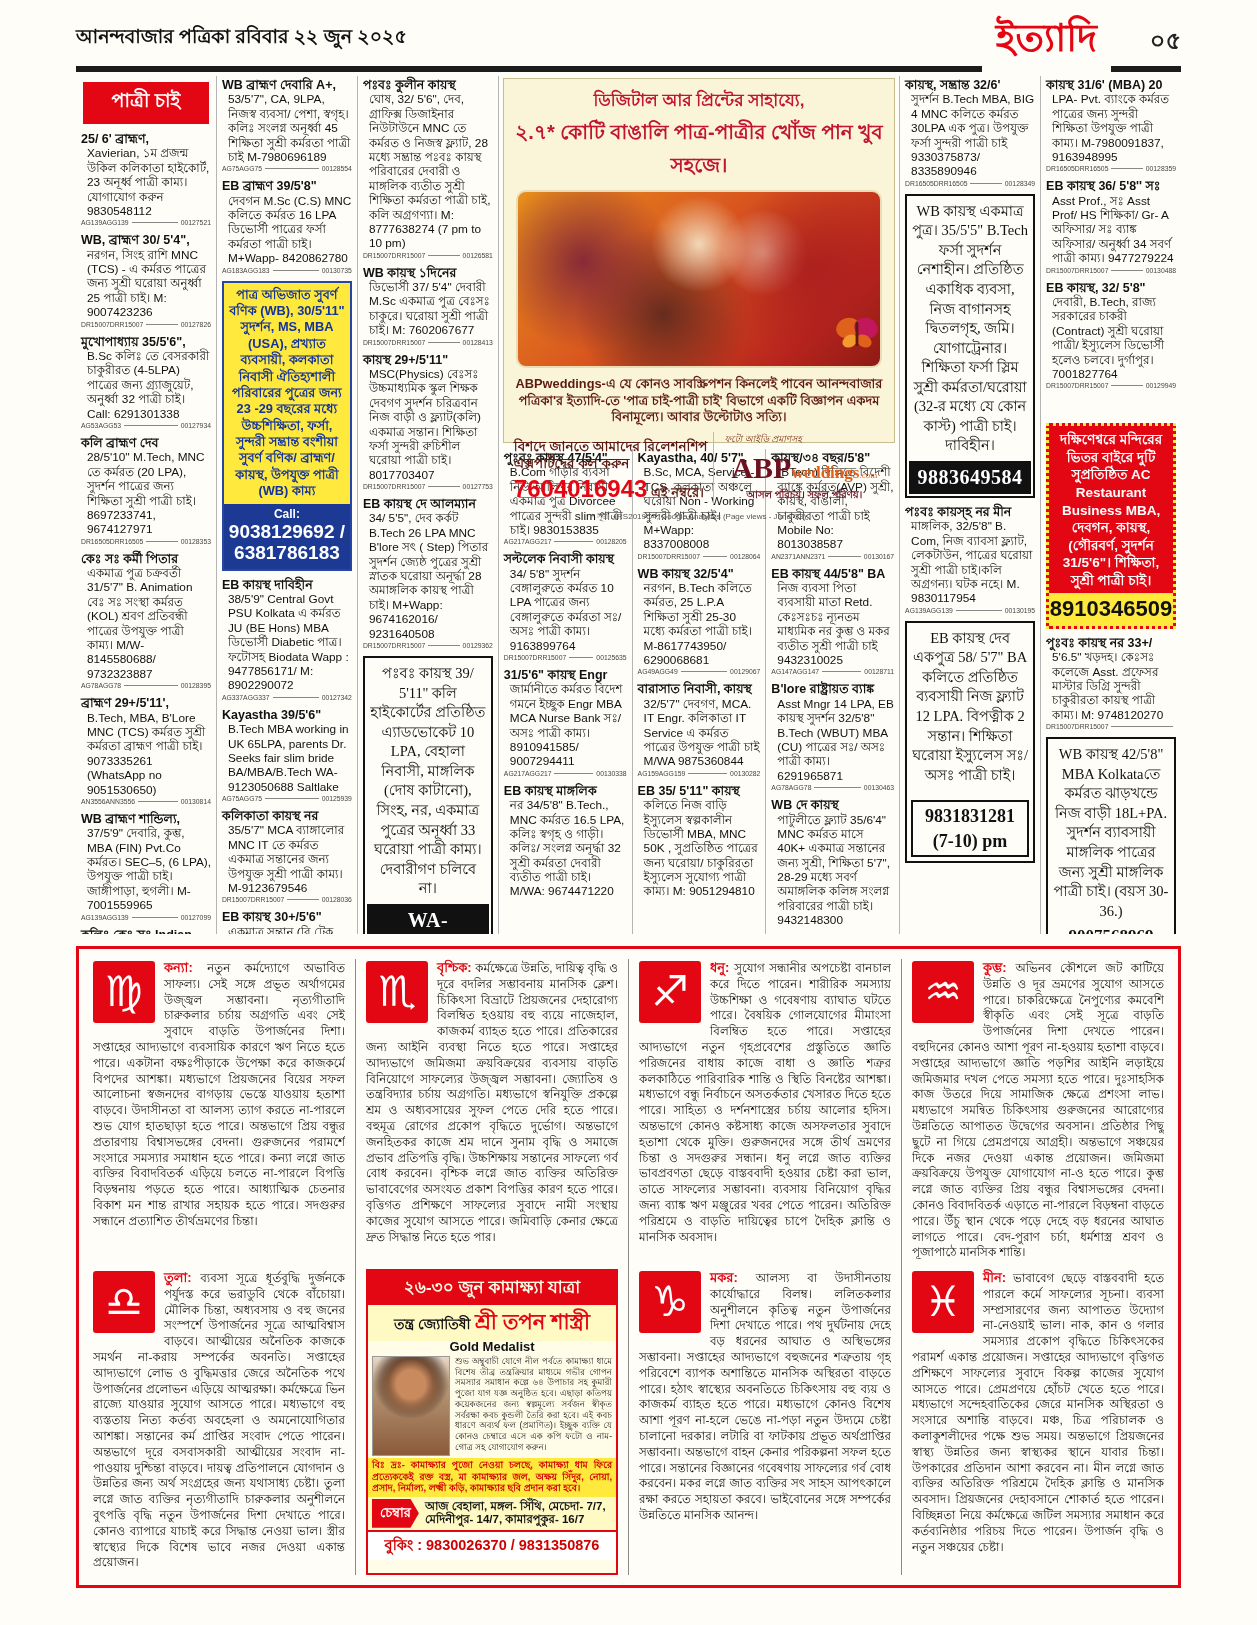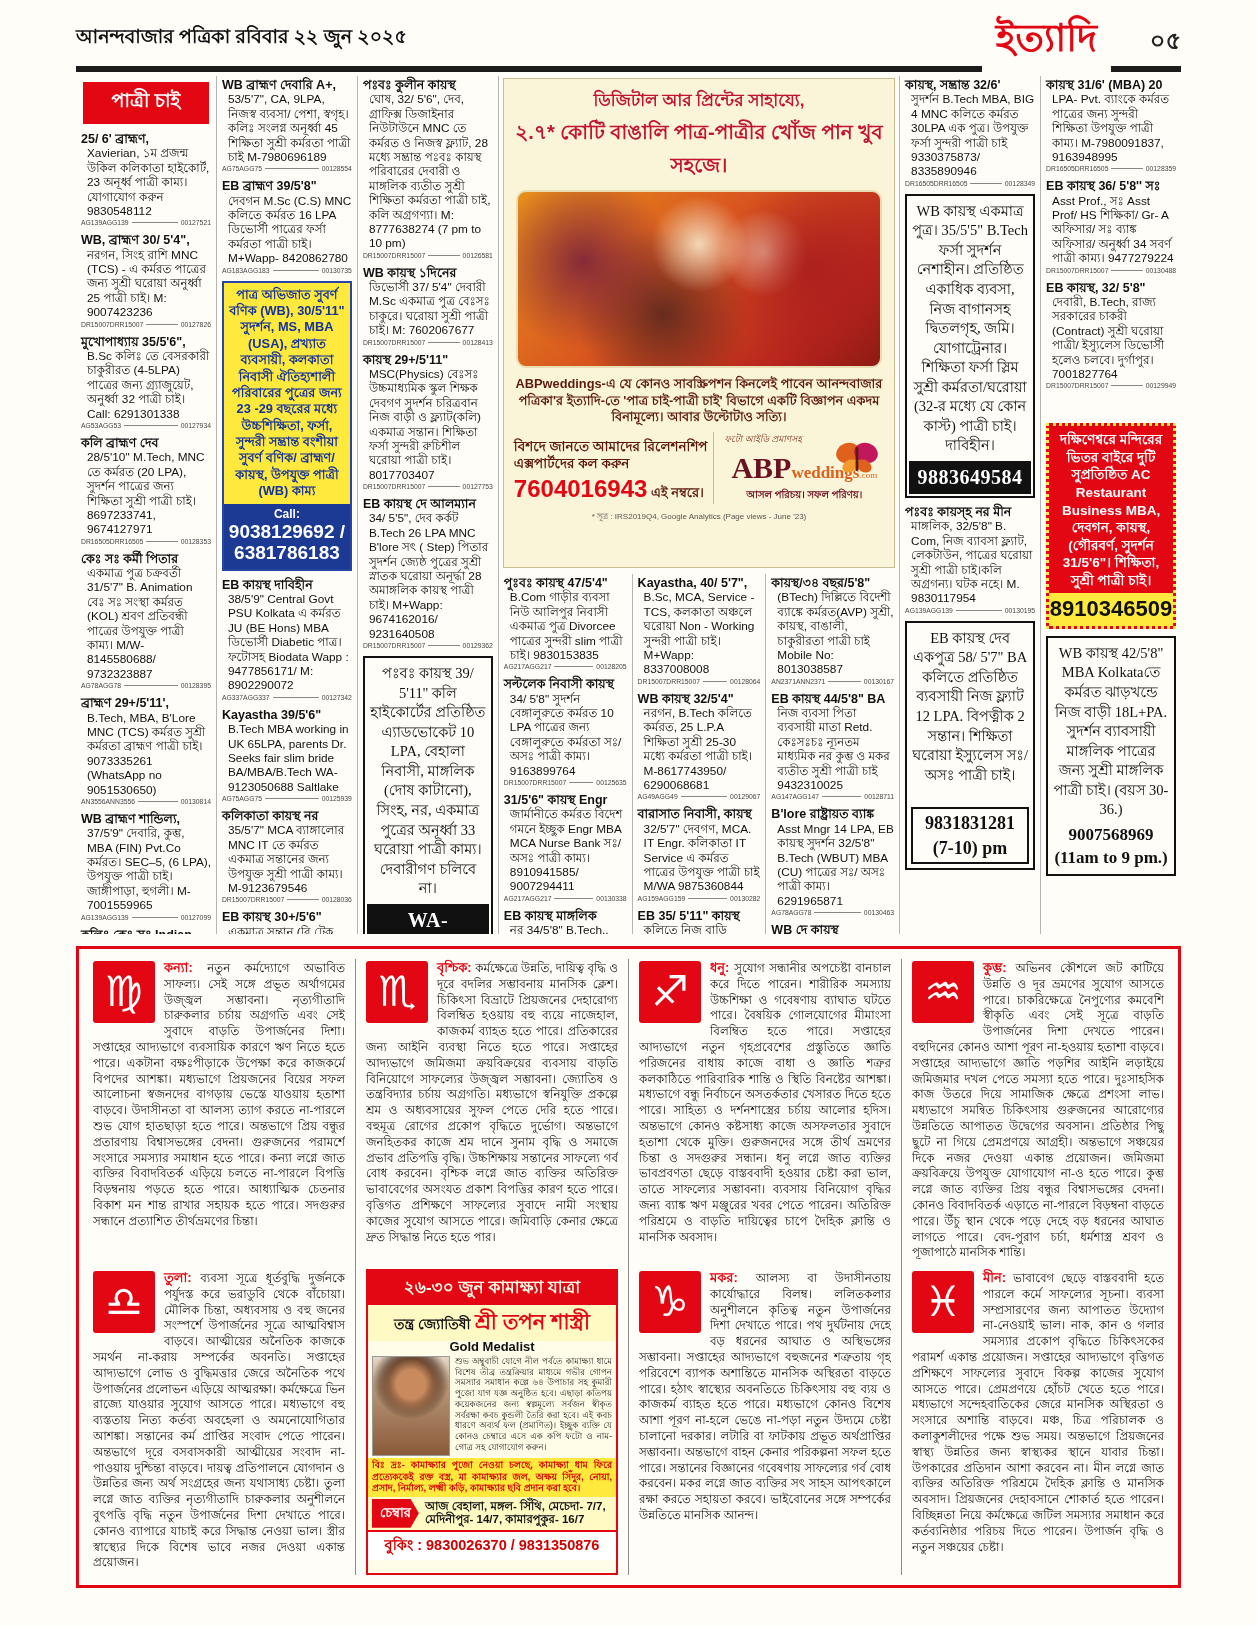--- a/index.html
+++ b/index.html
@@ -35,30 +35,30 @@
                text-align:center; font-size:12.8px; padding:4px 3px 0; line-height:1.28; }
   .pb-blue { background:#1c3a94; color:#fff; text-align:center; padding:3px 0 5px; margin:4px -3px 0; }
   .pb-blue .pb-label { font-size:12px; font-weight:bold; }
   .pb-blue .pb-num { font-size:19px; font-weight:bold; line-height:1.1; }
 
   .ad.boxed { border:2px solid #111; text-align:center; font-size:14.5px; line-height:1.35;
               padding:6px 4px 4px; font-family:"Liberation Serif","DejaVu Serif",serif; }
   .pb-dark { background:#111; color:#fff; font-size:20px; font-weight:bold; text-align:center;
              padding:3px 0; margin:5px -2px -2px; letter-spacing:.5px; }
   .pb-framed { border:2px solid #111; font-size:18px; font-weight:bold; text-align:center;
-               padding:2px 0; margin-top:22px; }
+               padding:2px 0; margin-top:15px; }
   .pb-plainbig { font-size:17px; font-weight:bold; text-align:center; margin-top:4px; }
 
   .ad.redbox { background:#e30613; color:#fff; font-weight:bold; text-align:center; font-size:13.5px;
                line-height:1.3; border:3px dotted #ffe93d; padding:5px 3px;margin-top:34px; }
   .pb-yellow { background:#ffe93d; color:#111; font-size:22px; font-weight:bold; text-align:center;
                padding:2px 0; margin:4px -3px -5px; }
 
   
-  .abp { background:#faf4d8; border:1px solid #c8bd8f; height:490px; margin:2px 4px 6px; padding:8px 10px 4px; position:relative; }
+  .abp { background:#faf4d8; border:1px solid #c8bd8f; height:365px; margin:2px 4px 6px; padding:8px 10px 4px; position:relative; }
   .abp-h1 { text-align:center; color:#c21531; font-weight:bold; font-size:17px; }
   .abp-h2 { text-align:center; color:#c21531; font-weight:bold; font-size:20px; margin-top:2px; }
   .abp-photo { height:178px; margin:7px 2px 8px; border-radius:10px; border:2px solid #e8ddb5;
     background:
       radial-gradient(circle at 18% 40%, rgba(120,30,60,.85), transparent 28%),
       radial-gradient(circle at 50% 30%, rgba(245,230,200,.9), transparent 22%),
       radial-gradient(circle at 82% 45%, rgba(170,30,30,.9), transparent 30%),
       radial-gradient(circle at 68% 35%, rgba(250,220,190,.85), transparent 16%),
       radial-gradient(circle at 40% 70%, rgba(90,40,30,.9), transparent 35%),
       linear-gradient(135deg,#e8901c,#d8541f 45%,#b8251d 80%,#8e1a14);
@@ -483,20 +483,29 @@
               <div class="dash"></div>
               <span>00129949</span>
             </div>
           </div>
           <div class="ad redbox">
             <div class="ad-freeform" style="padding-left: 0px;">দক্ষিণেশ্বরে মন্দিরের ভিতর বাইরে দুটি সুপ্রতিষ্ঠিত AC Restaurant Business MBA, দেবগন, কায়স্থ, (গৌরবর্ণ, সুদর্শন 31/5'6"। শিক্ষিতা, সুশ্রী পাত্রী চাই।</div>
             <div class="pb-yellow">
               <div class="pb-num">8910346509</div>
             </div>
           </div>
+          <div class="ad plain">
+            <div class="ad-title">পুঃবঃ কায়স্থ নর 33+/</div>
+            <div class="ad-body">5'6.5" খড়দহ। কেঃসঃ কলেজে Asst. প্রফেসর মাস্টার ডিগ্রি সুন্দরী চাকুরীরতা কায়স্থ পাত্রী কাম্য। M: 9748120270</div>
+            <div class="ad-coderow">
+              <span>DR15007DRR15007</span>
+              <div class="dash"></div>
+              <span></span>
+            </div>
+          </div>
           <div class="ad boxed">
             <div class="ad-freeform" style="padding-left: 0px;">WB কায়স্থ 42/5'8" MBA Kolkataতে কর্মরত ঝাড়খন্ডে নিজ বাড়ী 18L+PA. সুদর্শন ব্যাবসায়ী মাঙ্গলিক পাত্রের জন্য সুশ্রী মাঙ্গলিক পাত্রী চাই। (বয়স 30-36.)</div>
             <div class="pb-plainbig">
               <div class="pb-num">9007568969 (11am to 9 pm.)</div>
             </div>
           </div>
         </div>
     </div>
 
     <div class="horo">

